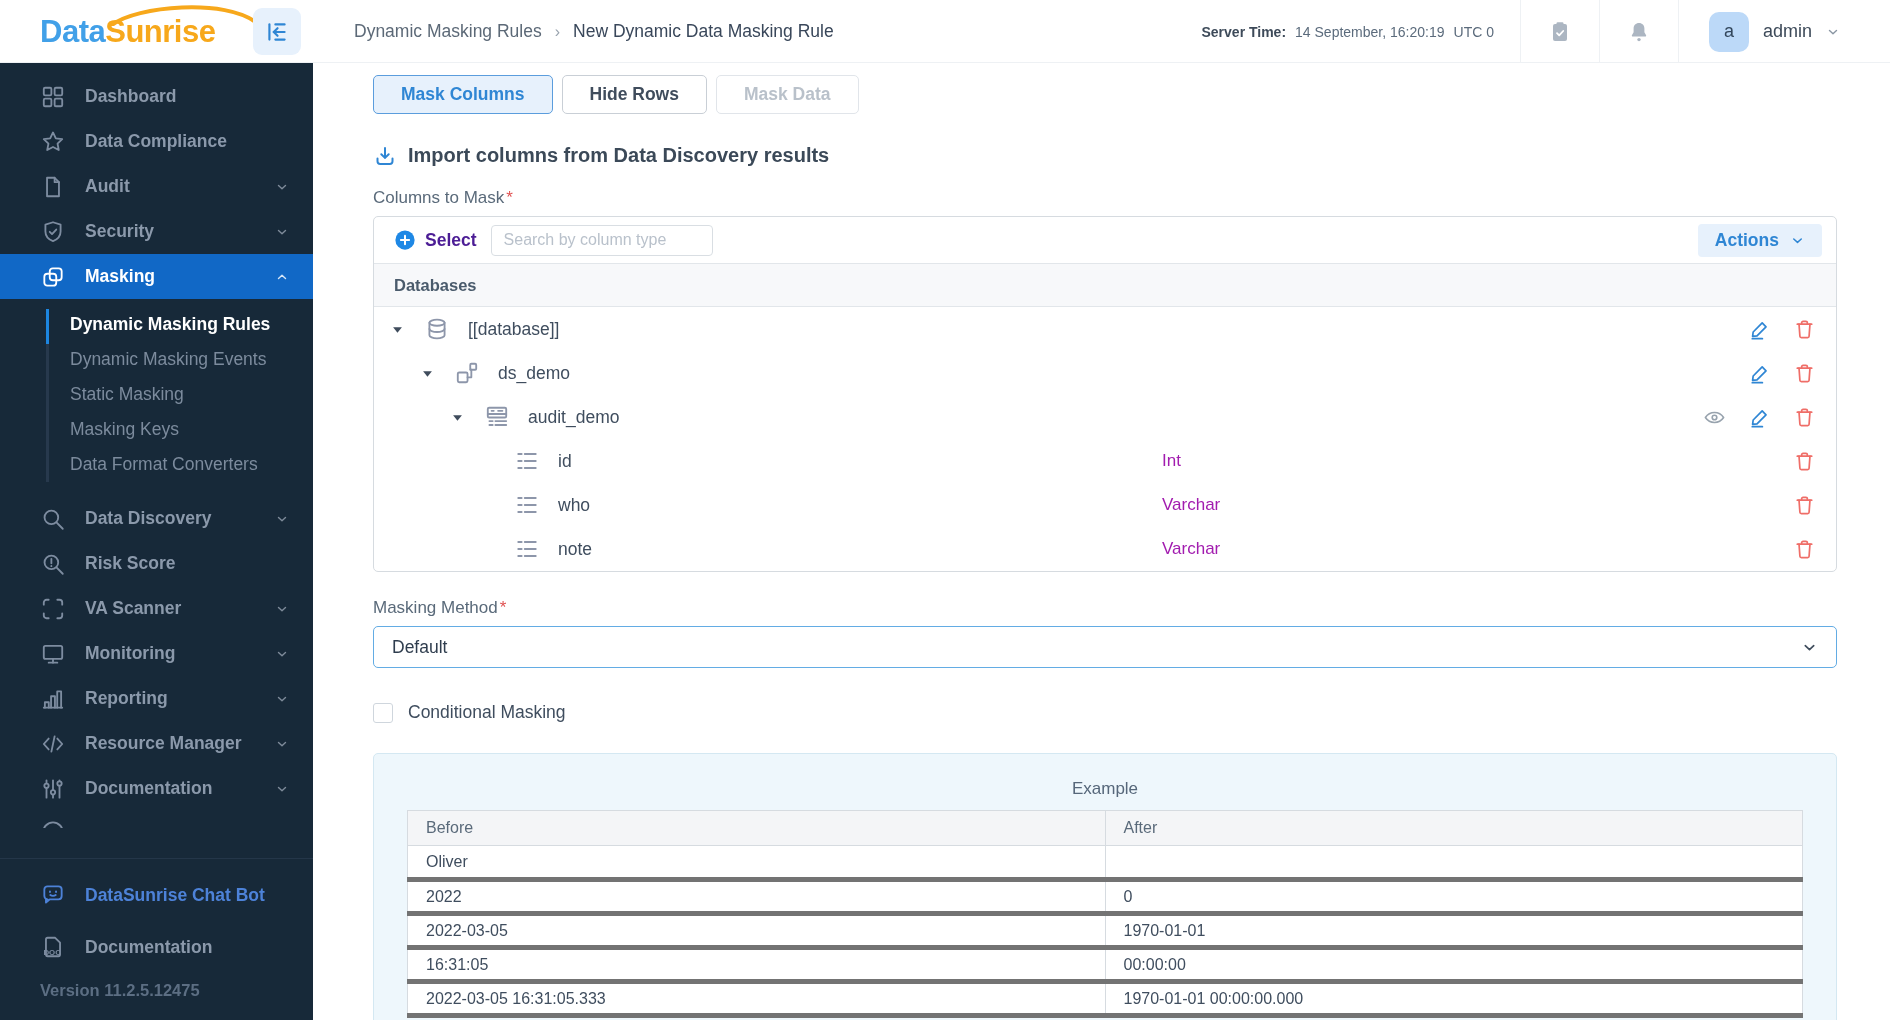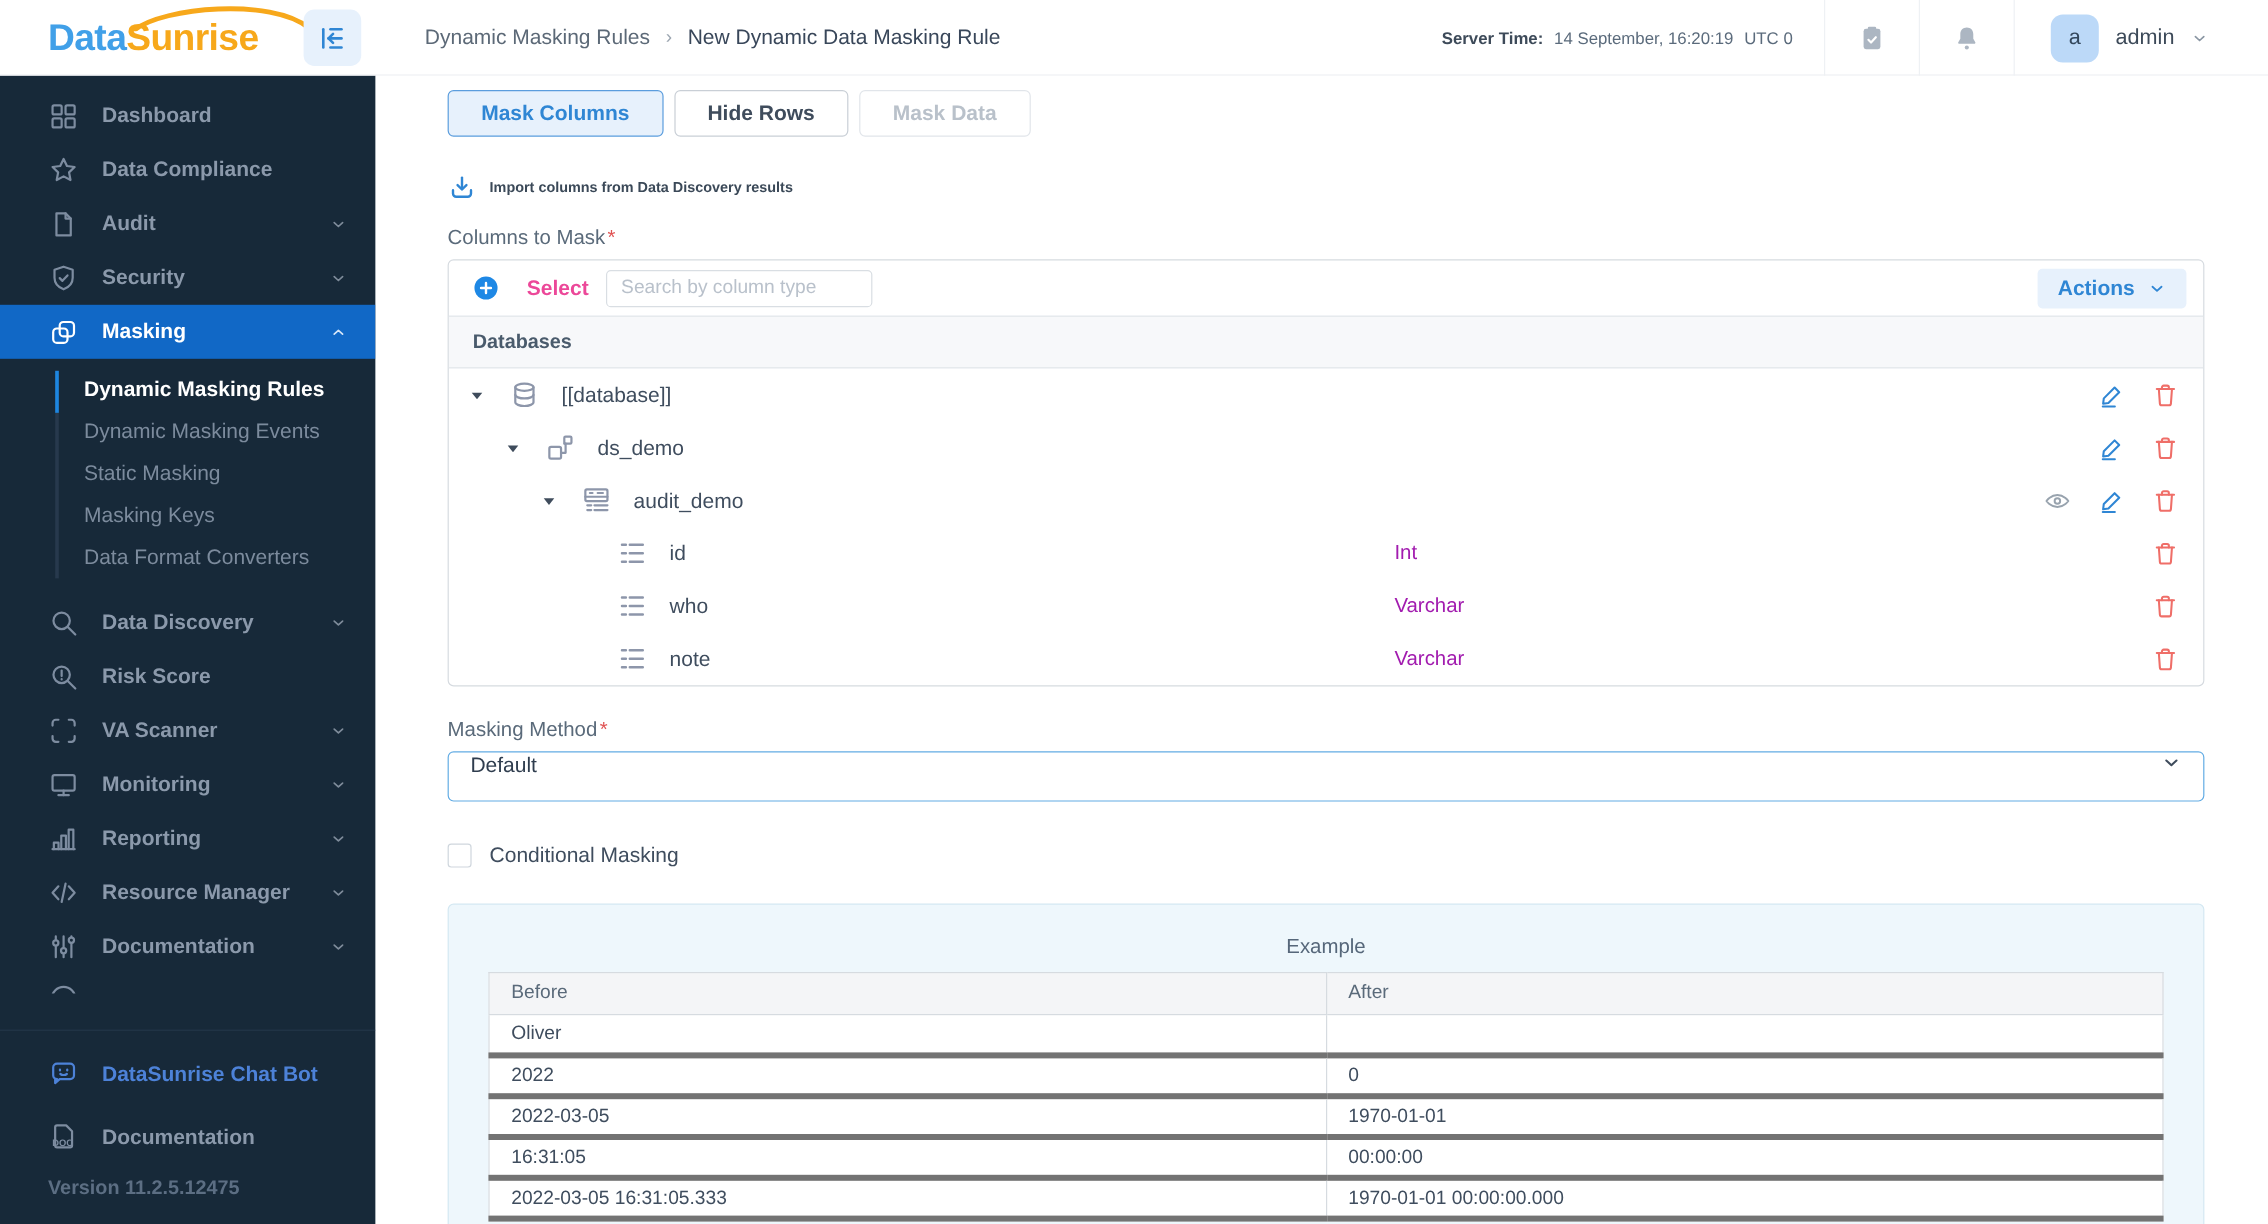--- a/index.html
+++ b/index.html
@@ -60,29 +60,29 @@
   .docs{color:#8b99ab}
   .version{padding:8px 0 20px 40px;font-size:16.5px;font-weight:bold;color:#5c6e83}
 
   
   .main{position:absolute;top:63px;left:313px;right:0;bottom:0;background:#fff;overflow:hidden}
   .content{padding:12px 53px 0 60px}
   .tabs{display:flex;gap:9px}
   .tab{height:39px;padding:0 27px;display:flex;align-items:center;border-radius:5px;border:1px solid #c9cfd6;background:#fff;font-size:17.5px;font-weight:bold;color:#3f4c5c;cursor:pointer}
   .tab.active{background:#e7f1fc;border-color:#5b9ddd;color:var(--accent)}
   .tab.disabled{border-color:#e1e5ea;color:#b9c1ca;cursor:default}
-  .import-row{display:flex;align-items:center;gap:11px;margin-top:30px;font-size:12px;font-weight:bold;color:#3b4958;cursor:pointer}
+  .import-row{display:flex;gap:11px;margin-top:30px;font-size:20px;font-weight:bold;color:#3b4958;cursor:pointer}
   .import-row .dl{width:24px;height:24px;color:var(--accent)}
   .import-row .dl svg{width:100%;height:100%}
   .field-label{margin-top:20px;font-size:17px;color:#5a6a7a}
   .req{color:#e05252;margin-left:2px}
 
   .panel{margin-top:8px;border:1px solid #d6dbe0;border-radius:5px;overflow:hidden}
   .panel-toolbar{height:46px;display:flex;align-items:center;padding:0 14px 0 20px}
-  .select-btn{display:flex;align-items:center;gap:23px;font-size:17.5px;font-weight:bold;color:#ec4899;cursor:pointer}
+  .select-btn{display:flex;align-items:center;gap:9px;font-size:17.5px;font-weight:bold;color:#4c1d95;cursor:pointer}
   .select-btn .pc{width:22px;height:22px}
   .select-btn .pc svg{width:100%;height:100%}
   .search-input{margin-left:14px;width:222px;height:31px;border:1px solid #d9dee3;border-radius:4px;padding:0 12px;font-size:16px;color:#3f4d5e;font-family:"Liberation Sans",sans-serif;outline:none}
   .search-input::placeholder{color:#b9c1cb}
   .actions-btn{margin-left:auto;height:33px;padding:0 17px;background:#e7f1fc;border-radius:4px;display:flex;align-items:center;gap:11px;font-size:17.5px;font-weight:bold;color:var(--accent);cursor:pointer}
   .actions-btn svg{width:15px;height:15px}
   .panel-subheader{height:44px;background:#f7f8fa;border-top:1px solid #e2e6ea;border-bottom:1px solid #e2e6ea;display:flex;align-items:center;padding-left:20px;font-size:16.5px;font-weight:bold;color:#4a5b6c}
   .tree-row{height:44px;position:relative;display:flex;align-items:center}
   .tree-caret{width:14px;flex:none;cursor:pointer}
   .tree-caret svg{width:11px;height:11px}
@@ -90,21 +90,21 @@
   .tree-icon svg{width:100%;height:100%}
   .tree-name{font-size:17.5px;color:#3f4d5e}
   .tree-type{position:absolute;left:788px;font-size:17px;color:#a21caf}
   .tree-actions{position:absolute;right:20px;display:flex;align-items:center;gap:22px}
   .act{width:23px;height:23px;cursor:pointer}
   .act svg{width:100%;height:100%}
   .act.edit{color:var(--accent)}
   .act.delete{color:var(--danger)}
   .act.view{color:#98a3ae}
 
-  .method-select{margin-top:8px;height:42px;border:1.5px solid #63ace4;border-radius:5px;display:flex;justify-content:space-between;padding:0 18px;font-size:17.5px;color:#2f3d4e;cursor:pointer}
+  .method-select{margin-top:8px;height:42px;border:1.5px solid #63ace4;border-radius:5px;display:flex;align-items:center;justify-content:space-between;padding:0 18px;font-size:17.5px;color:#2f3d4e;cursor:pointer}
   .method-select svg{width:17px;height:17px;color:#3f4c5c}
   .cond-row{margin-top:34px;display:flex;align-items:center;gap:15px;font-size:17.5px;color:#3f4d5e}
   .checkbox{width:20px;height:20px;border:1.5px solid #cfd6dd;border-radius:3px;background:#fff;cursor:pointer}
 
   .example-panel{margin-top:30px;height:330px;background:#eef7fc;border:1px solid #d4e8f2;border-radius:5px;padding:14px 33px 0}
   .example-title{height:42px;display:flex;align-items:center;justify-content:center;font-size:17px;color:#56677a}
   table.example{width:100%;border-collapse:collapse;background:#fff;border:1px solid #d6dbe0}
   table.example th{height:35px;background:#f4f5f7;text-align:left;padding-left:18px;font-size:16px;font-weight:normal;color:#5a6a7a;border-bottom:1px solid #d6dbe0}
   table.example td{height:34px;padding-left:18px;font-size:16px;color:#3f4d5e;border-bottom:5px solid #737373;background:#fff}
   table.example th + th, table.example td + td{border-left:1px solid #d6dbe0}

